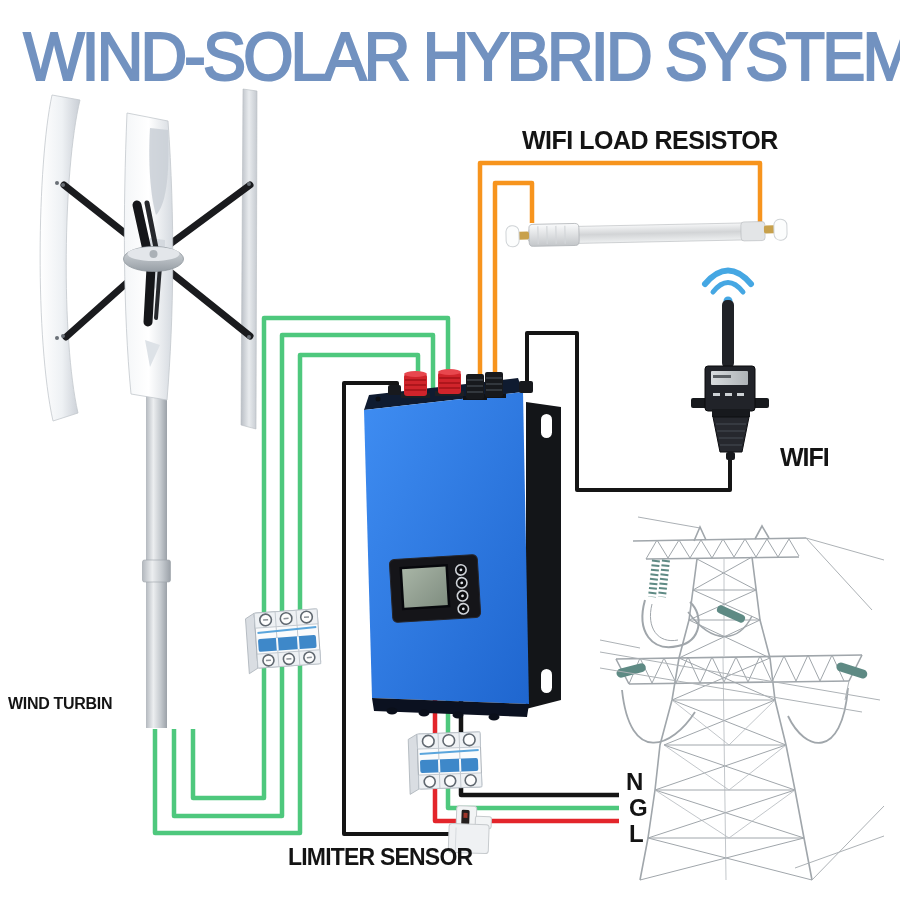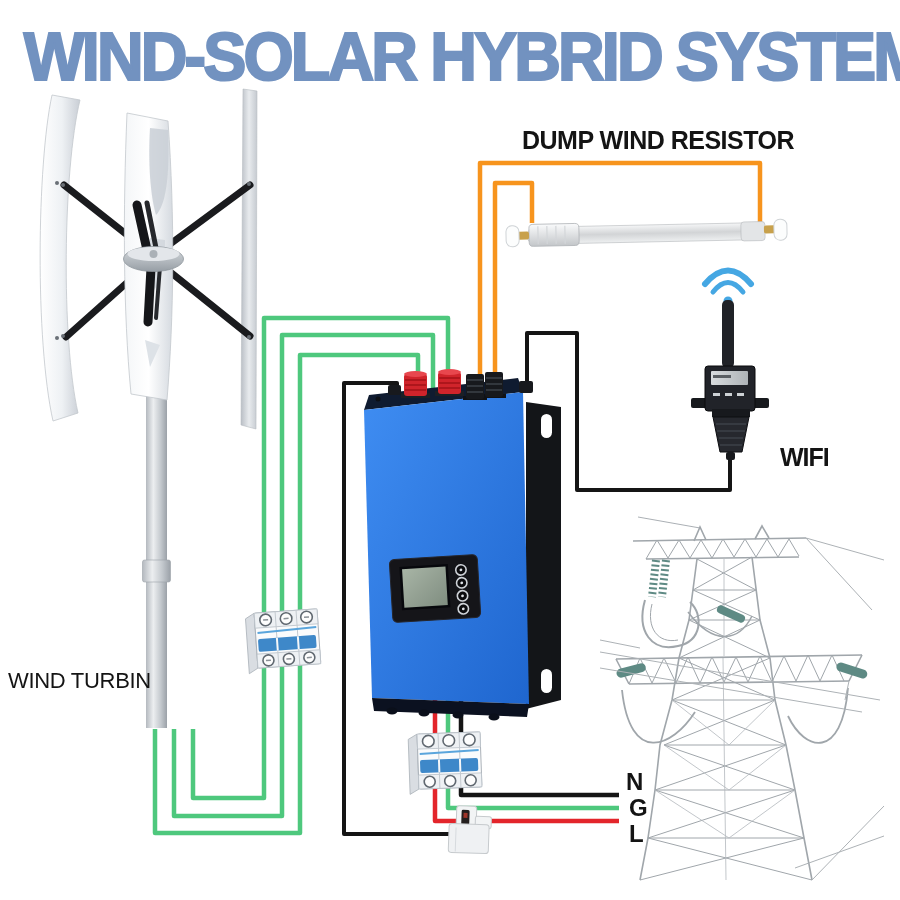--- a/index.html
+++ b/index.html
@@ -1,26 +1,26 @@
 <!DOCTYPE html>
 <html><head>
 <meta charset="utf-8">
 <style>
   html,body{margin:0;padding:0;background:#ffffff;}
   .canvas{position:relative;width:900px;height:900px;background:#ffffff;overflow:hidden;
           font-family:"Liberation Sans",sans-serif;}
   .canvas svg{position:absolute;left:0;top:0;}
   .title{position:absolute;left:0;top:22px;width:900px;text-align:left;
-         font-size:68px;font-weight:bold;letter-spacing:-3px;color:#7292c0;
+         font-size:68px;font-weight:normal;letter-spacing:-3px;color:#7292c0;
          -webkit-text-stroke:2.2px #7292c0;white-space:nowrap;line-height:1;}
   .title span{display:inline-block;transform:scaleX(0.95);transform-origin:center;}
   .lbl{position:absolute;color:#141414;white-space:nowrap;line-height:1;}
   .lbl-dump{left:522px;top:128px;font-size:25px;font-weight:600;letter-spacing:-0.5px;}
   .lbl-wifi{left:760px;top:445px;font-size:25px;font-weight:600;letter-spacing:-1px;margin-left:20px;}
-  .lbl-turbine{left:8px;top:670px;font-size:22px;font-weight:400;letter-spacing:-0.3px;}
+  .lbl-turbine{left:8px;top:696px;font-size:16px;font-weight:700;letter-spacing:-0.3px;}
   .lbl-limiter{left:288px;top:846px;font-size:23px;font-weight:600;letter-spacing:-0.8px;}
   .lbl-n{left:626px;top:770px;font-size:24px;font-weight:600;}
   .lbl-g{left:629px;top:796px;font-size:24px;font-weight:600;}
   .lbl-l{left:629px;top:822px;font-size:24px;font-weight:600;}
 </style>
 </head>
 <body>
 
 <div class="canvas">
 
@@ -299,20 +299,21 @@
     <rect x="456" y="806" width="20" height="22" rx="3" fill="#f2f4f5" stroke="#c6cacd" stroke-width="1"></rect>
     <rect x="461" y="810" width="8" height="15" rx="1.5" fill="#241f1e"></rect>
     <rect x="463" y="813" width="4" height="5" fill="#a03428"></rect>
     <rect x="475" y="816" width="16" height="12" rx="2" fill="#f2f4f5" stroke="#c6cacd" stroke-width="1"></rect>
     <rect x="449" y="824" width="40" height="29" rx="3" fill="#eff1f3" stroke="#c6cacd" stroke-width="1"></rect>
     <path d="M456,828 L456,852" stroke="#d6dade" stroke-width="1"></path>
   </g>
 </svg>
 
 <div class="title"><span>WIND-SOLAR HYBRID SYSTEM</span></div>
-<div class="lbl lbl-dump">DUMP WIND RESISTOR</div>
+<div class="lbl lbl-dump">WIFI LOAD RESISTOR</div>
 <div class="lbl lbl-wifi">WIFI</div>
 <div class="lbl lbl-turbine">WIND TURBIN</div>
+<div class="lbl lbl-limiter">LIMITER SENSOR</div>
 <div class="lbl lbl-n">N</div>
 <div class="lbl lbl-g">G</div>
 <div class="lbl lbl-l">L</div>
 
 </div>
 
 </body></html>

